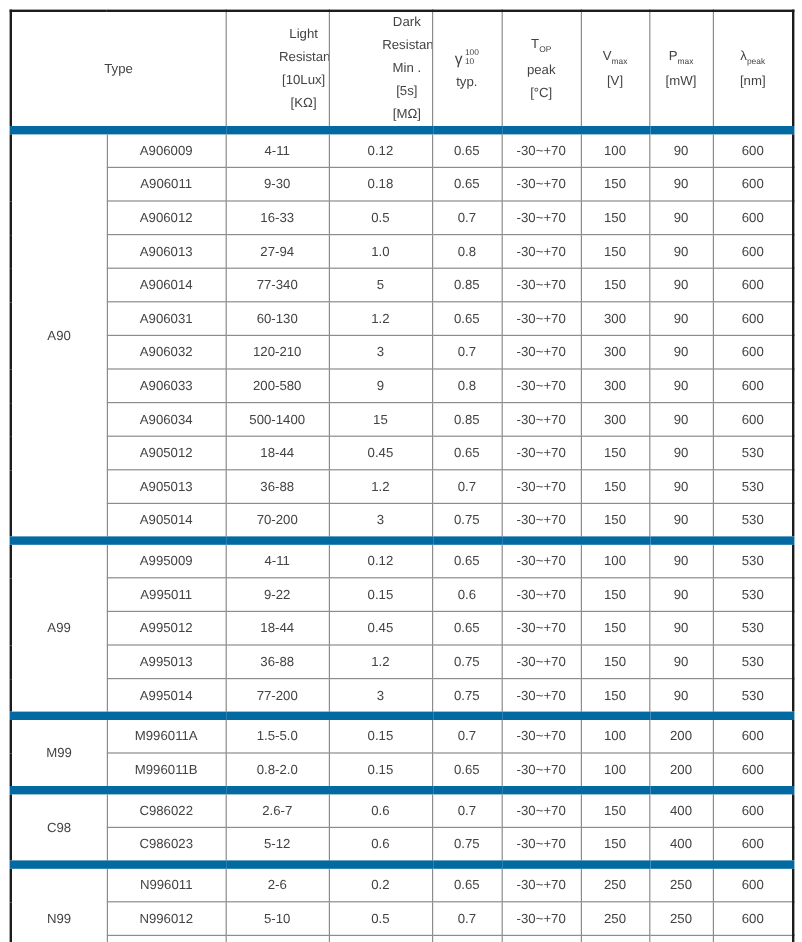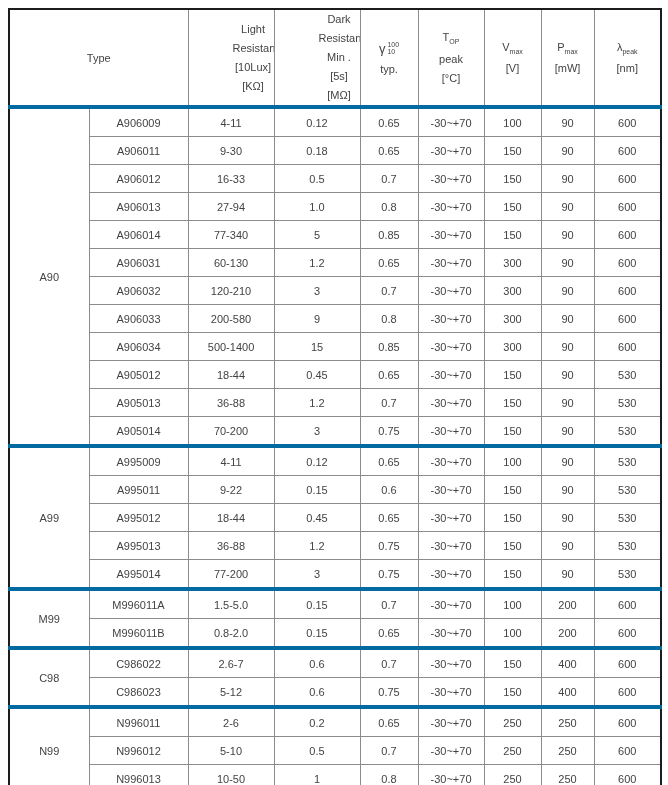--- a/index.html
+++ b/index.html
@@ -28,21 +28,21 @@
     overflow: hidden;
   }
   .spec-table thead th {
     border-bottom: 2px solid #1c1c1c;
     height: 93px;
   }
   .spec-table tbody td {
     height: 27px;
   }
   .spec-table tbody tr.group-start td {
-    border-top: 4px solid #0369a1;
+    border-top: 7px solid #0369a1;
     margin-top: 47px;
   }
   .hstack {
     display: flex;
     flex-direction: column;
     align-items: center;
     justify-content: center;
     gap: 7px;
   }
   .pre-lines {

